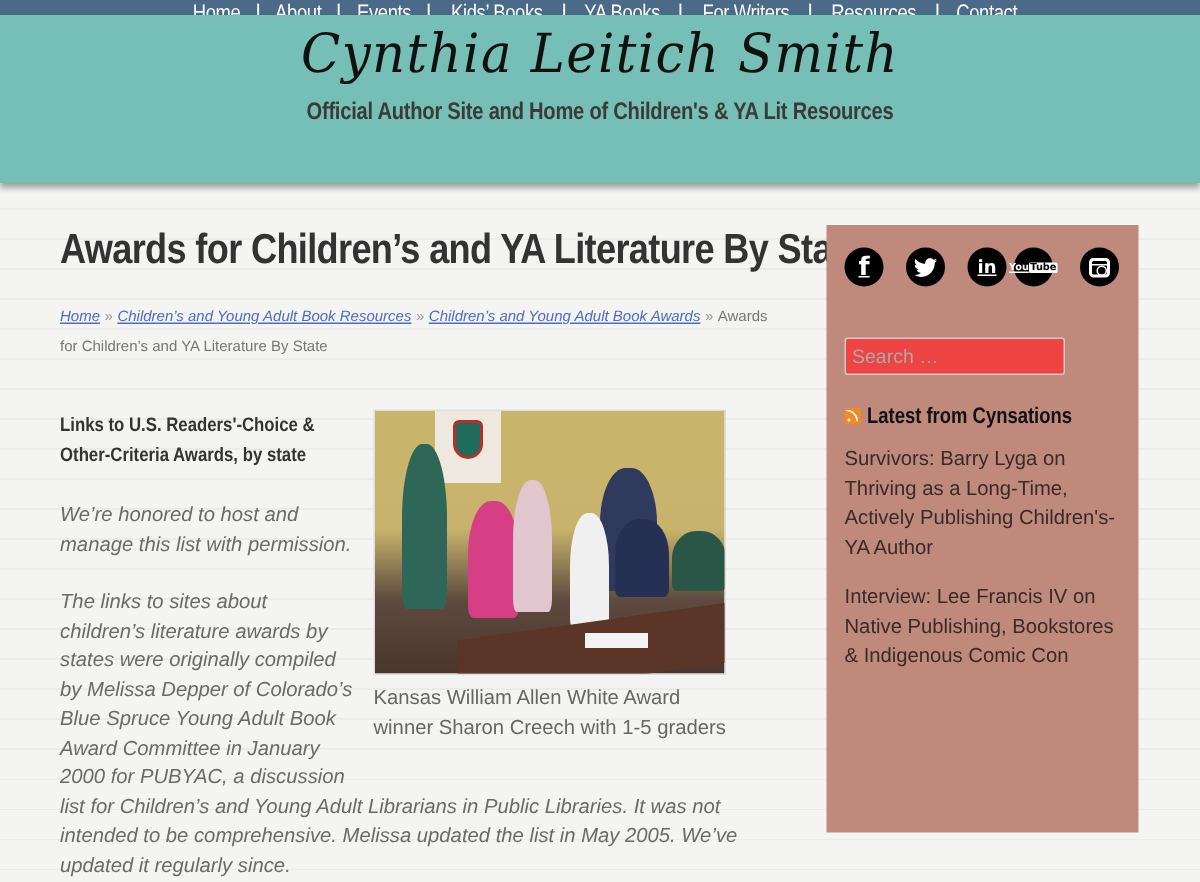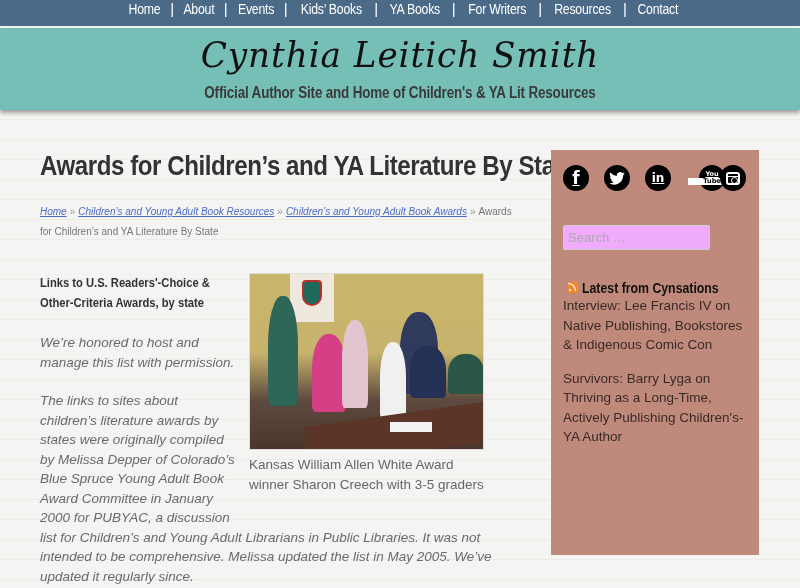--- a/index.html
+++ b/index.html
@@ -21,21 +21,21 @@
   .topnav a {
     color: #fff; text-decoration: none;
     font-family: "Liberation Sans", sans-serif;
     font-size: 15px; letter-spacing: -0.3px;
     transform: scaleX(0.82); display: inline-block;
     line-height: 18px; margin-top: -8px;
   }
   .topnav .sep { color: #fff; font-size: 15px; margin: -8px 6px 0 6px; line-height: 18px; }
   
   .masthead {
-    position: absolute; left: 0; top: 28px; width: 800px; height: 82px;
+    position: absolute; left: 0; top: 10px; width: 800px; height: 112px;
     background: #75bfb6;
     box-shadow: 0 3px 4px rgba(0,0,0,0.35);
     text-align: center;
   }
   .site-title {
     position: absolute; left: 0; right: 0; top: 6px;
     font-family: "DejaVu Serif", serif; font-style: italic;
     font-size: 36px; color: #111; letter-spacing: 1px;
     transform: scaleX(0.95);
   }
@@ -91,35 +91,35 @@
   }
   .social { position: absolute; left: 12px; top: 15px; width: 190px; height: 28px; }
   .social .ic {
     position: absolute; top: 0; width: 26px; height: 26px; border-radius: 50%;
     background: #000; color: #fff; display: flex; align-items: center; justify-content: center;
     font-weight: bold; font-family: "DejaVu Sans", sans-serif;
   }
   .ic-fb { left: 0; font-size: 17px; }
   .ic-tw { left: 41px; font-size: 14px; }
   .ic-li { left: 82px; font-size: 12px; }
-  .ic-yt { left: 136px; font-size: 6.5px; line-height: 7px; flex-direction: column; }
+  .ic-yt { left: 113px; font-size: 6.5px; line-height: 7px; }
   .ic-ig { left: 157px; }
   .ic-ig .cam { width: 14px; height: 13px; border: 2px solid #fff; border-radius: 3px; position: relative; background: #000; }
   .ic-ig .cam::before { content: ""; position: absolute; left: 0; right: 0; top: 2px; height: 1.5px; background: #fff; }
   .ic-ig .cam::after { content: ""; position: absolute; left: 3px; top: 3px; width: 5px; height: 5px; border: 1.5px solid #fff; border-radius: 50%; }
   .search {
     position: absolute; left: 12px; top: 75px; width: 147px; height: 25px;
-    background: #f0abfc; border: 1px solid #ccc; border-radius: 2px;
+    background: #ef4444; border: 1px solid #ccc; border-radius: 2px;
     font-family: "Liberation Sans", sans-serif; font-size: 13px; color: #333;
     padding: 3px 4px; outline: none;
   }
   .search::placeholder { color: #aaa; }
   .widget-title {
-    position: absolute; left: 12px; top: 127px; width: 190px; height: 20px;
-    display: flex; align-items: center; justify-content: center;
+    position: absolute; left: 12px; top: 117px; width: 190px; height: 20px;
+    display: flex; align-items: center;
   }
   .rss {
     width: 11px; height: 11px; background: #f08a24; border-radius: 2px; position: relative; margin-right: 4px; flex: none;
   }
   .rss::before { content: ""; position: absolute; left: 2px; bottom: 2px; width: 2px; height: 2px; background: #fff; border-radius: 50%; }
   .rss::after { content: ""; position: absolute; left: 1px; top: 1px; width: 7px; height: 7px; border-top: 1.5px solid #fff; border-right: 1.5px solid #fff; border-radius: 0 8px 0 0; }
   .widget-title span.t {
     font-weight: bold; font-size: 15px; color: #111;
     transform: scaleX(0.82); transform-origin: left center; white-space: nowrap; display: inline-block;
   }
@@ -176,44 +176,44 @@
   <div class="person" style="left:18px;top:22px;width:30px;height:110px;background:#2e6657;"></div>
   <div class="person" style="left:62px;top:60px;width:34px;height:78px;background:#d63f86;"></div>
   <div class="person" style="left:92px;top:46px;width:26px;height:88px;background:#e2c6cf;"></div>
   <div class="person" style="left:150px;top:38px;width:38px;height:82px;background:#2f3a5c;"></div>
   <div class="person" style="left:130px;top:68px;width:26px;height:78px;background:#f0f0f0;"></div>
   <div class="person" style="left:160px;top:72px;width:36px;height:52px;background:#243054;"></div>
   <div class="person" style="left:198px;top:80px;width:36px;height:40px;background:#2a5648;"></div>
   <div class="table"></div>
   <div class="paper"></div>
 </figure>
-<figcaption class="caption">Kansas William Allen White Award winner Sharon Creech with 3-5 graders</figcaption>
+<figcaption class="caption">Kansas William Allen White Award winner Sharon Creech with 1-5 graders</figcaption>
 
 <aside class="sidebar">
   <div class="social">
     <a class="ic ic-fb" href="#">f</a>
     <a class="ic ic-tw" href="#">
       <svg width="16" height="13" viewBox="0 0 24 20">
           <path fill="#fff" d="M24 2.4a9.8 9.8 0 0 1-2.8.8A4.9 4.9 0 0 0 23.3.5a9.9 9.9 0 0 1-3.1 1.2A4.9 4.9 0 0 0 11.8 6 14 14 0 0 1 1.7.9a4.9 4.9 0 0 0 1.5 6.6A4.9 4.9 0 0 1 1 6.9v.1a4.9 4.9 0 0 0 3.9 4.8 4.9 4.9 0 0 1-2.2.1 4.9 4.9 0 0 0 4.6 3.4A9.9 9.9 0 0 1 0 17.3 14 14 0 0 0 7.5 19.5c9.1 0 14-7.5 14-14v-.6A10 10 0 0 0 24 2.4z"></path>
         </svg>
     </a>
     <a class="ic ic-li" href="#">in</a>
     <a class="ic ic-yt" href="#">
       <span>You</span>
-      <span style="background:#fff;color:#000;padding:0 15px;border-radius:1px;">Tube</span>
+      <span style="background:#fff;color:#000;padding:0 1px;border-radius:1px;">Tube</span>
     </a>
     <a class="ic ic-ig" href="#">
       <span class="cam"></span>
     </a>
   </div>
 
   <input class="search" type="text" placeholder="Search …" style="">
 
   <div class="widget-title">
     <span class="rss"></span>
     <span class="t">Latest from Cynsations</span>
   </div>
 
   <div class="feed">
+    <a href="#">Survivors: Barry Lyga on Thriving as a Long-Time, Actively Publishing Children's-YA Author</a>
     <a href="#">Interview: Lee Francis IV on Native Publishing, Bookstores &amp; Indigenous Comic Con</a>
-    <a href="#">Survivors: Barry Lyga on Thriving as a Long-Time, Actively Publishing Children's-YA Author</a>
   </div>
 </aside>
 
 </body></html>

